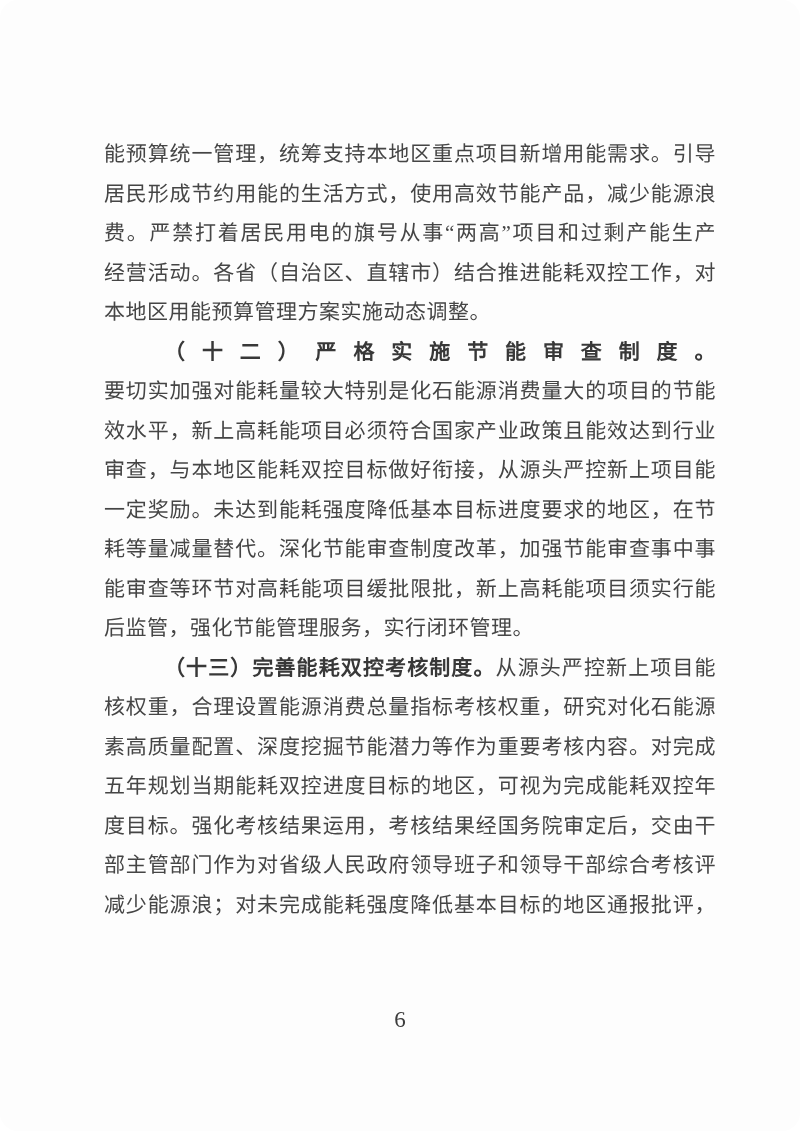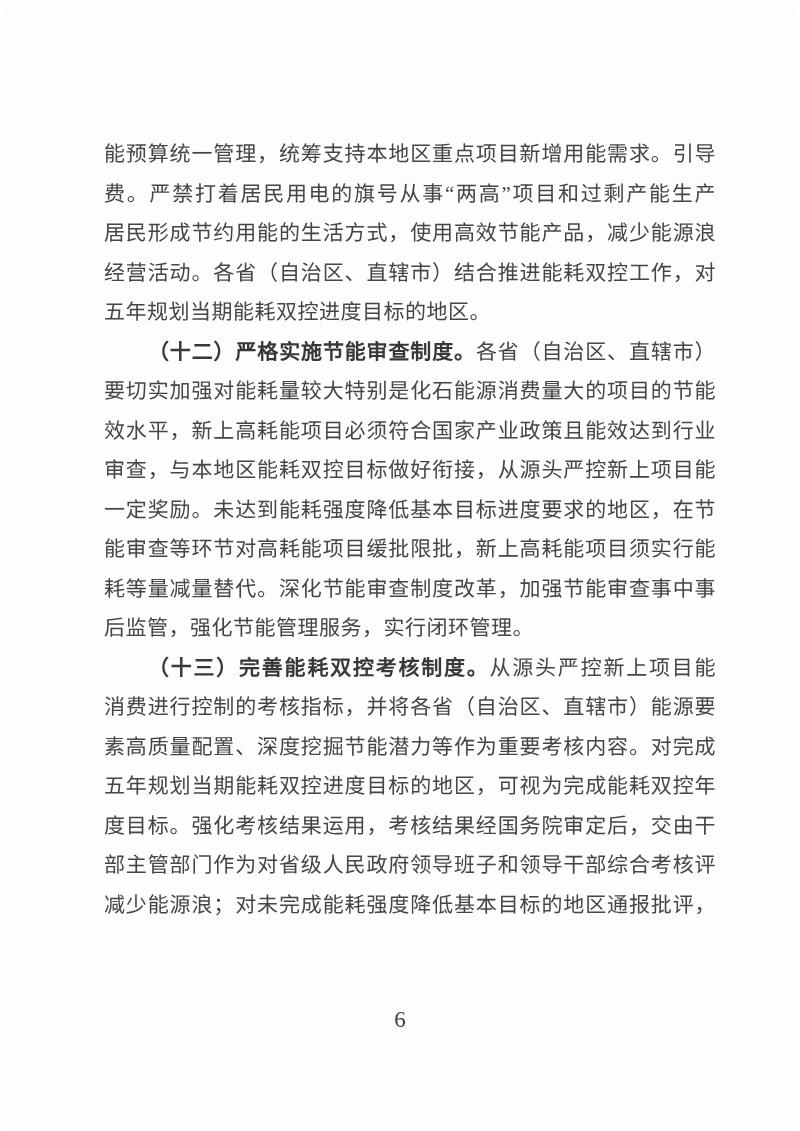--- a/index.html
+++ b/index.html
@@ -40,57 +40,58 @@
   }
   .line.last {
     text-align-last: left;
   }
   .line.indent {
     padding-left: 44px;
   }
   .bold {
     font-weight: bold;
     color: #383838;
+    margin-left: 16px;
   }
   .page-number {
     position: absolute;
     top: 1000px;
     left: 0;
     width: 100%;
     text-align: center;
     font-size: 23px;
     line-height: 40px;
     color: #3d3d3d;
   }
 </style>
 </head>
 <body>
 
 <div class="page">
   <div class="text-block">
       <div class="paragraph">
         <div class="line">能预算统一管理，统筹支持本地区重点项目新增用能需求。引导</div>
+        <div class="line">居民形成节约用能的生活方式，使用高效节能产品，减少能源浪</div>
         <div class="line">费。严禁打着居民用电的旗号从事“两高”项目和过剩产能生产</div>
-        <div class="line">居民形成节约用能的生活方式，使用高效节能产品，减少能源浪</div>
         <div class="line">经营活动。各省（自治区、直辖市）结合推进能耗双控工作，对</div>
-        <div class="line last">五年规划当期能耗双控进度目标的地区。</div>
+        <div class="line last">本地区用能预算管理方案实施动态调整。</div>
       </div>
       <div class="paragraph">
         <div class="line indent"><span class="bold">（十二）严格实施节能审查制度。</span><span>各省（自治区、直辖市）</span></div>
         <div class="line">要切实加强对能耗量较大特别是化石能源消费量大的项目的节能</div>
         <div class="line">效水平，新上高耗能项目必须符合国家产业政策且能效达到行业</div>
         <div class="line">审查，与本地区能耗双控目标做好衔接，从源头严控新上项目能</div>
         <div class="line">一定奖励。未达到能耗强度降低基本目标进度要求的地区，在节</div>
+        <div class="line">耗等量减量替代。深化节能审查制度改革，加强节能审查事中事</div>
         <div class="line">能审查等环节对高耗能项目缓批限批，新上高耗能项目须实行能</div>
-        <div class="line">耗等量减量替代。深化节能审查制度改革，加强节能审查事中事</div>
         <div class="line last">后监管，强化节能管理服务，实行闭环管理。</div>
       </div>
       <div class="paragraph">
         <div class="line indent"><span class="bold">（十三）完善能耗双控考核制度。</span><span>从源头严控新上项目能</span></div>
-        <div class="line">消费进行控制的考核指标，并将各省（自治区、直辖市）能源要</div>
+        <div class="line">核权重，合理设置能源消费总量指标考核权重，研究对化石能源</div>
         <div class="line">素高质量配置、深度挖掘节能潜力等作为重要考核内容。对完成</div>
         <div class="line">五年规划当期能耗双控进度目标的地区，可视为完成能耗双控年</div>
         <div class="line">度目标。强化考核结果运用，考核结果经国务院审定后，交由干</div>
         <div class="line">部主管部门作为对省级人民政府领导班子和领导干部综合考核评</div>
         <div class="line">减少能源浪；对未完成能耗强度降低基本目标的地区通报批评，要</div>
       </div>
     </div>
   <div class="page-number">6</div>
 </div>
 

